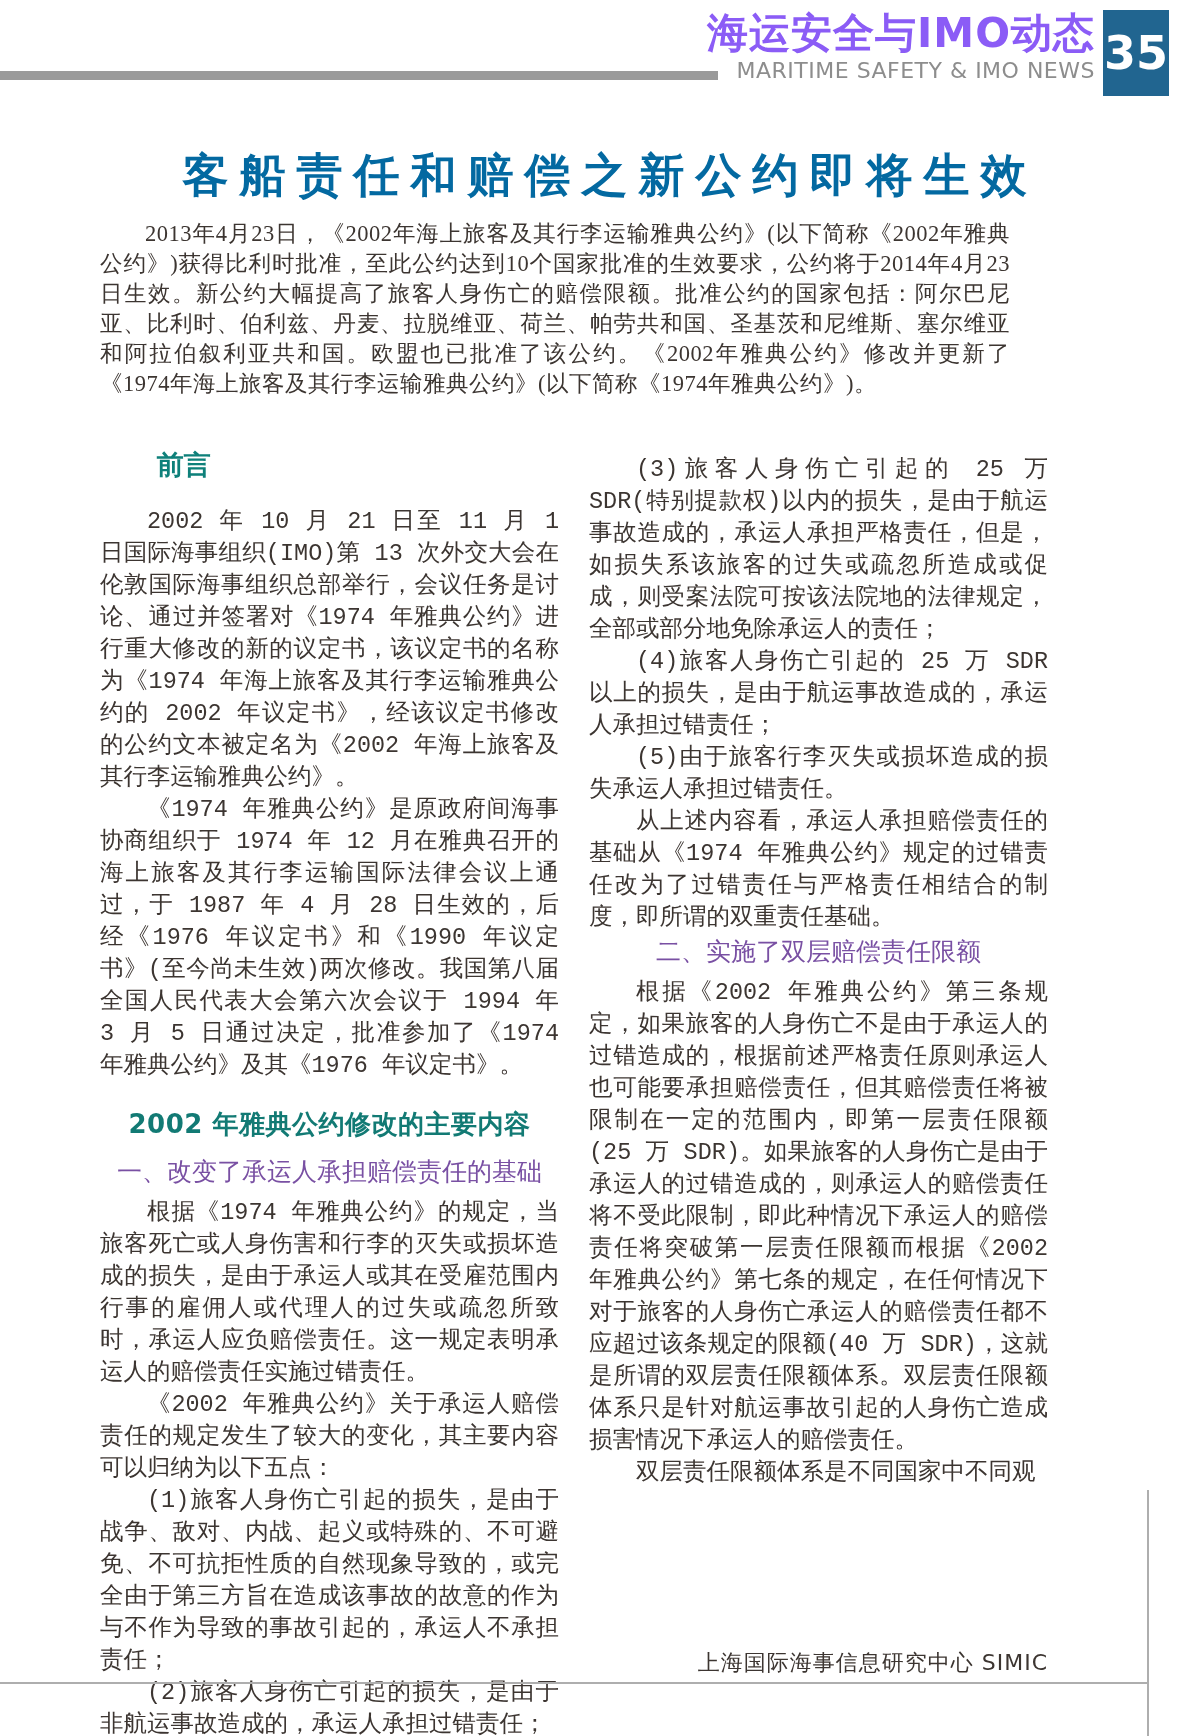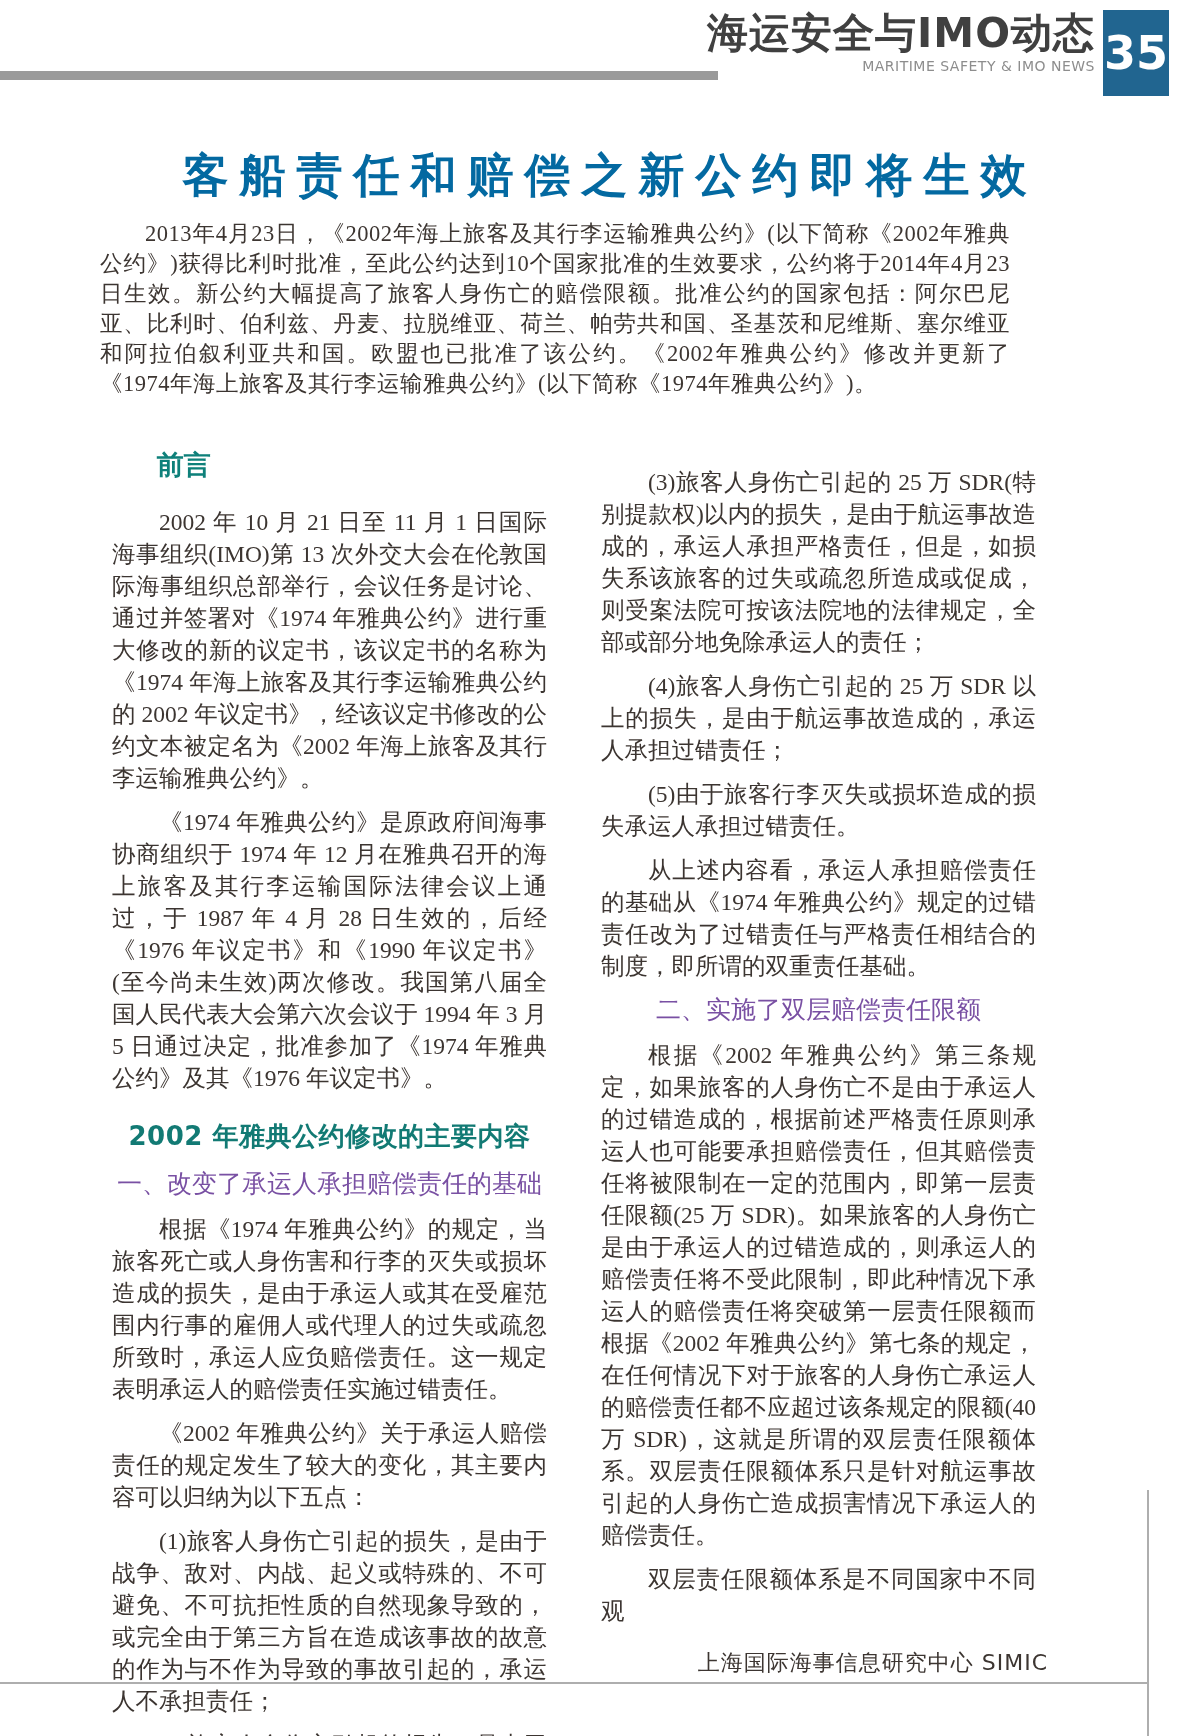--- a/index.html
+++ b/index.html
@@ -16,25 +16,25 @@
   .mast-rule {
     position:absolute; left:0; top:71px;
     width:718px; height:9px; background:#9a9a9a;
   }
   .mast-text {
     position:absolute; top:10px; right:105px;
     text-align:right;
     font-family:"DejaVu Sans","Liberation Sans",sans-serif;
   }
   .mast-zh {
-    font-size:41px; font-weight:bold; color:#404040;
+    font-size:41px; font-weight:bold; color:#8b5cf6;
     letter-spacing:1px; line-height:1.15; white-space:nowrap;
   }
   .mast-en {
-    font-size:14px; color:#8d8d8d; letter-spacing:0.5px;
+    font-size:22px; color:#8d8d8d; letter-spacing:0.5px;
     margin-top:1px; white-space:nowrap;
   }
   .pagenum-badge {
     position:absolute; left:1103px; top:10px;
     width:66px; height:86px; background:#216590;
     color:#ffffff;
     font-family:"DejaVu Sans","Liberation Sans",sans-serif;
     font-size:46px; font-weight:bold;
     display:flex; align-items:center; justify-content:center;
   }
@@ -58,21 +58,21 @@
     letter-spacing:0.5px;
   }
 
   
   .columns {
     display:flex; gap:30px;
     margin:40px 0 0 100px;
     width:948px;
   }
   .col { width:459px; font-size:23.5px; line-height:32px; text-align:justify; }
-  .col p { margin:12px; text-indent:2em; }
+  .col p { margin:0; text-indent:2em;font-family:Liberation Mono, monospace; }
   .col-right { padding-top:15px; }
 
   .h-teal {
     font-family:"DejaVu Sans","Liberation Sans",sans-serif;
     color:#0e807a; font-weight:bold;
     font-size:27px; line-height:1.2;
     margin:10px 0 24px; text-indent:2.1em;
   }
   .h-teal-center {
     font-family:"DejaVu Sans","Liberation Sans",sans-serif;

